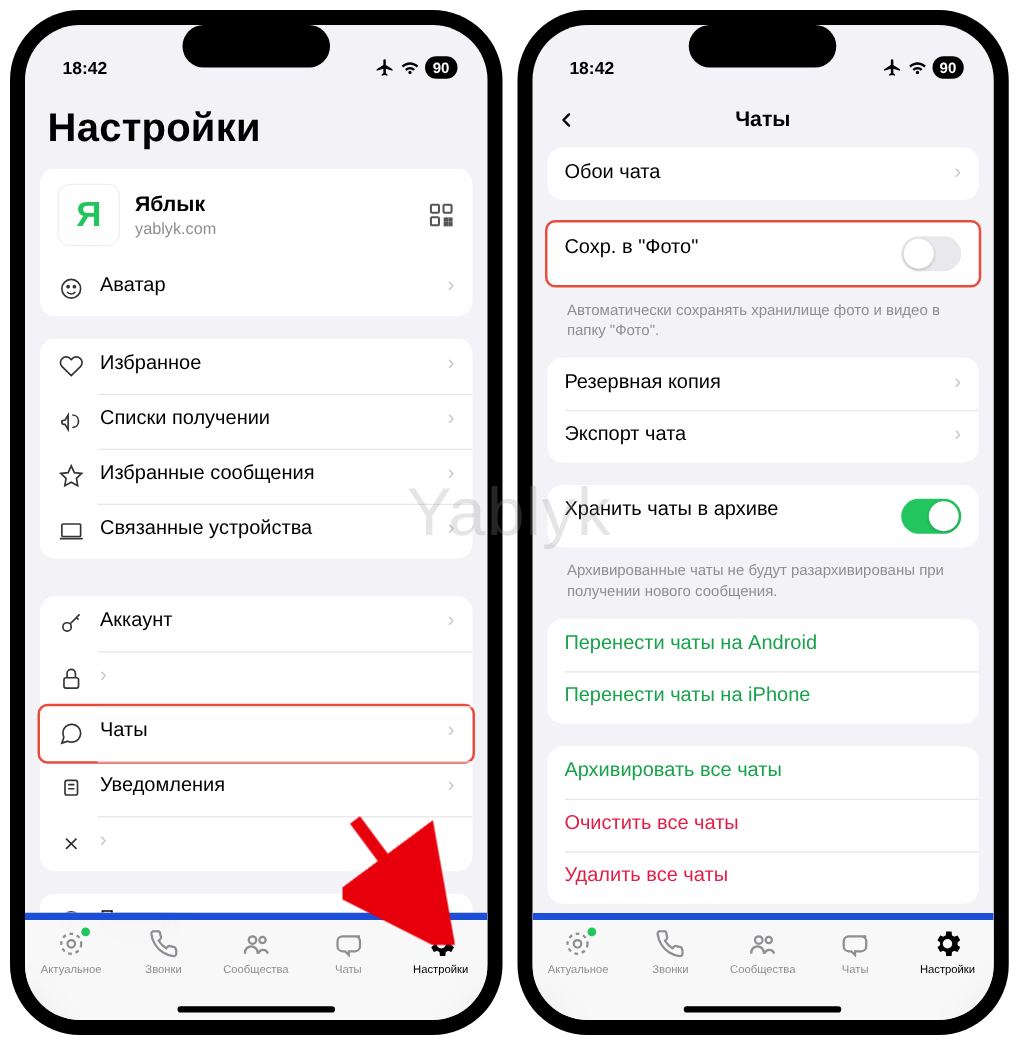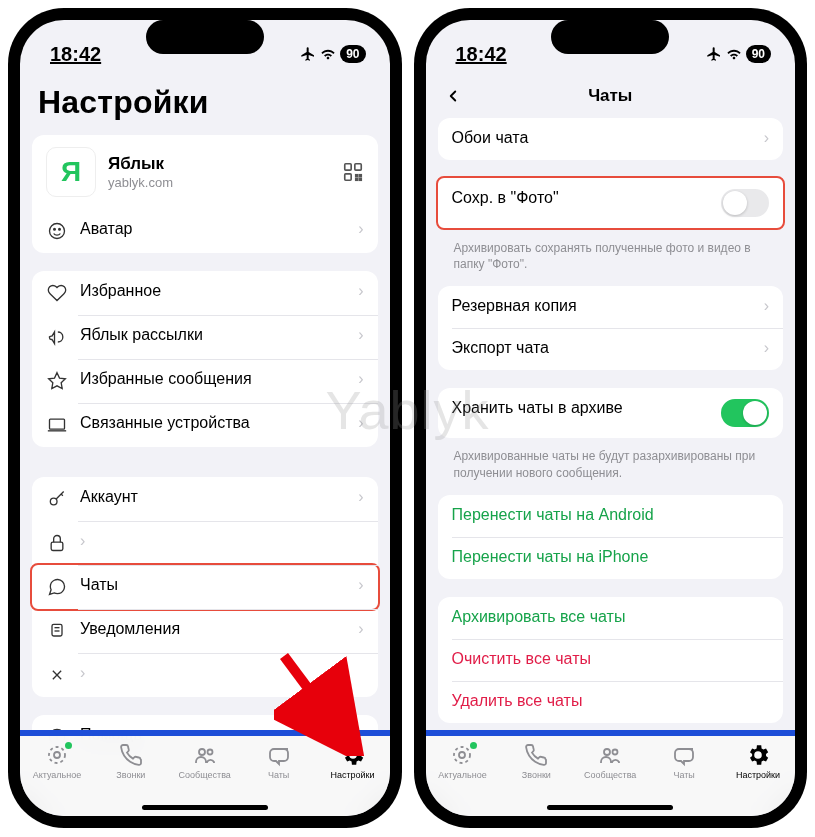--- a/index.html
+++ b/index.html
@@ -47,23 +47,22 @@
   z-index: 100;
 }
 .status-bar {
   display: flex;
   justify-content: space-between;
   align-items: center;
   padding: 14px 24px 6px 30px;
   height: 40px;
 }
 .status-time {
-  font-size: 20px;
+  font-size: 14px;
   font-weight: 600;
-  text-decoration: underline;
 }
 .status-icons {
   display: flex;
   align-items: center;
   gap: 4px;
 }
 .battery-badge {
   background: #000;
   color: #fff;
   font-size: 12px;
@@ -329,21 +328,21 @@
             <span class="list-label">Избранное</span>
             <span class="chevron">›</span>
           </div>
           <div class="list-row">
             <span class="list-icon">
                 <svg width="20" height="20" viewBox="0 0 24 24" fill="none" stroke="#333" stroke-width="1.6">
                   <path d="M3 11v2a2 2 0 0 0 2 2h1l3 5v-14l-3 5H5a2 2 0 0 0-2 2z"></path>
                   <path d="M13 6c3 0 6 2 6 6s-3 6-6 6"></path>
                 </svg>
               </span>
-            <span class="list-label">Яблык рассылки</span>
+            <span class="list-label">Списки получении</span>
             <span class="chevron">›</span>
           </div>
           <div class="list-row">
             <span class="list-icon">
                 <svg width="20" height="20" viewBox="0 0 24 24" fill="none" stroke="#333" stroke-width="1.6">
                   <polygon points="12 2 15 8.5 22 9.3 17 14 18.2 21 12 17.8 5.8 21 7 14 2 9.3 9 8.5 12 2"></polygon>
                 </svg>
               </span>
             <span class="list-label">Избранные сообщения</span>
             <span class="chevron">›</span>
@@ -525,21 +524,21 @@
         </div>
 
         <div class="card-group highlighted" style="margin-bottom:4px;">
           <div class="list-row no-icon">
             <span class="list-label">Сохр. в "Фото"</span>
             <div class="toggle off">
                 <div class="toggle-knob"></div>
               </div>
           </div>
         </div>
-        <div class="footer-note">Архивировать сохранять полученные фото и видео в папку "Фото".</div>
+        <div class="footer-note">Автоматически сохранять хранилище фото и видео в папку "Фото".</div>
 
         <div class="card-group">
           <div class="list-row no-icon">
             <span class="list-label">Резервная копия</span>
             <span class="chevron">›</span>
           </div>
           <div class="list-row no-icon">
             <span class="list-label">Экспорт чата</span>
             <span class="chevron">›</span>
           </div>

